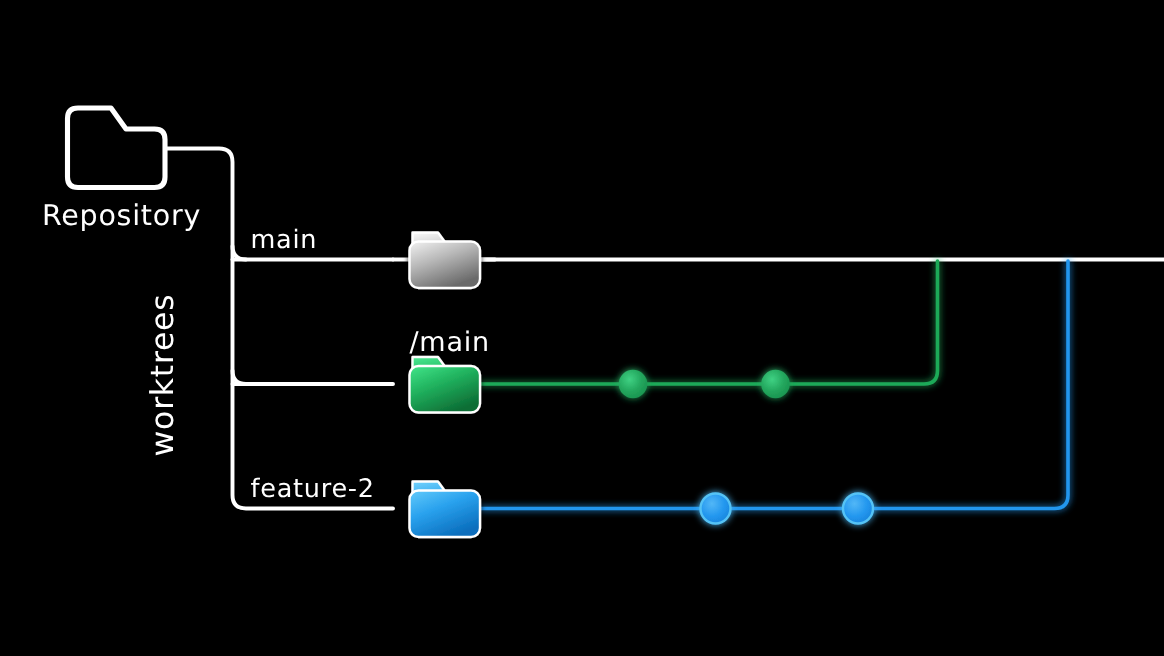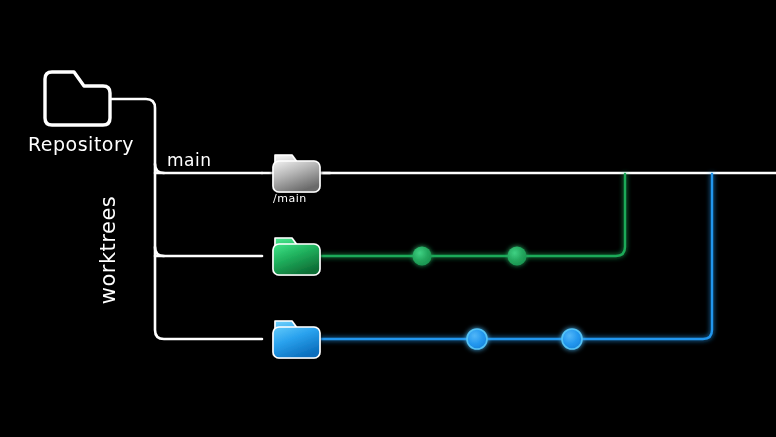--- a/index.html
+++ b/index.html
@@ -50,21 +50,22 @@
     text-align: center;
   }
   .branch-label {
     font-size: 17px;
   }
   #label-branch-main   { left: 167px; top: 150px; }
   #label-branch-f1     { left: 167px; top: 233px; }
   #label-branch-f2     { left: 167px; top: 316px; }
 
   .path-label {
-    font-size: 11px;
+    font-size: 18px;
+    margin-top: 26px;
   }
   #label-path-main { left: 273px; top: 192px; }
   #label-path-f1   { left: 254px; top: 274px; }
   #label-path-f2   { left: 254px; top: 357px; }
 </style>
 </head>
 <body>
 
 <div id="canvas">
 
@@ -185,16 +186,17 @@
       <path d="M 275 321 L 292 321 L 300 332 L 275 332 Z" fill="url(#grad-blue-tab)" stroke="#ffffff" stroke-width="1.6" stroke-linejoin="round"></path>
       <rect x="273" y="327" width="47" height="31" rx="6" ry="6" fill="url(#grad-blue)" stroke="#ffffff" stroke-width="1.6"></rect>
     </g>
   </svg>
 
   <div class="hand-label" id="label-repository">Repository</div>
 
   <div class="hand-label" id="label-worktrees">worktrees</div>
 
   <div class="hand-label branch-label" id="label-branch-main">main</div>
+  <div class="hand-label branch-label" id="label-branch-f2">feature-2</div>
 
   <div class="hand-label path-label" id="label-path-main">/main</div>
 
 </div>
 
 </body></html>

